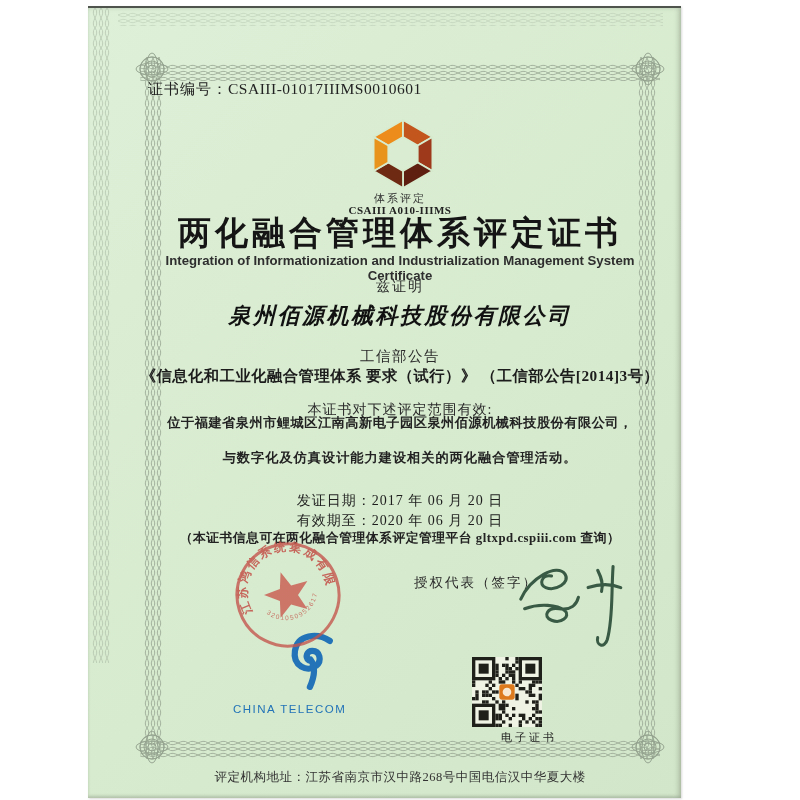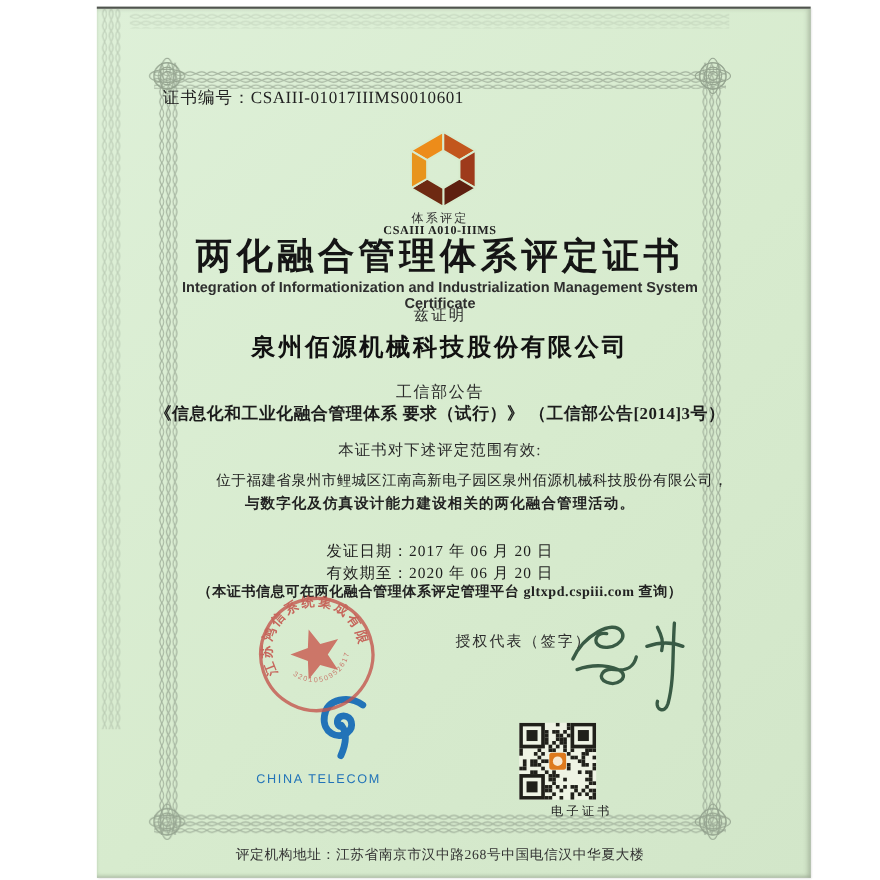--- a/index.html
+++ b/index.html
@@ -2,40 +2,40 @@
 <html><head>
 <meta charset="utf-8">
 <style>
   html,body{margin:0;padding:0;}
   body{
     width:800px;height:800px;background:#ffffff;position:relative;
     font-family:"Liberation Serif","DejaVu Serif",serif;color:#2b2b2b;
     overflow:hidden;
   }
   .paper{
-    position:absolute;left:88px;top:6px;width:649px;height:790px;
+    position:absolute;left:88px;top:6px;width:593px;height:790px;
     background:linear-gradient(135deg,#def0d8 0%,#d7ebce 55%,#d2e6c9 100%);
     border-top:2px solid #4f544d;
     box-shadow:inset -3px 0 4px rgba(90,100,85,.25), inset 0 -2px 3px rgba(90,100,85,.2), 1px 1px 2px rgba(0,0,0,.15);
   }
   .deco{position:absolute;left:0;top:0;pointer-events:none;}
   .content{position:absolute;left:50px;top:0;width:524px;text-align:center;}
   .abs{position:absolute;}
   .certno{position:absolute;left:60px;top:72px;font-size:15px;letter-spacing:1px;color:#222;}
   .certno .val{font-size:15.5px;letter-spacing:.5px;}
   .logo-cap1{position:absolute;top:183px;width:100%;font-size:11px;letter-spacing:2px;color:#333;}
   .logo-cap2{position:absolute;top:196px;width:100%;font-size:11px;font-weight:bold;color:#222;letter-spacing:.5px;}
   .title{position:absolute;top:203px;width:100%;font-size:33px;font-weight:bold;letter-spacing:4px;color:#151515;margin:0;}
   .subtitle{position:absolute;top:245px;width:100%;font-size:13.2px;font-weight:bold;color:#2e2e2e;font-family:"Liberation Sans","DejaVu Sans",sans-serif;text-align:center;}
   .intro{position:absolute;top:270px;width:100%;font-size:14px;letter-spacing:2px;color:#2b2b2b;}
-  .company{position:absolute;top:293px;width:100%;font-size:22px;font-weight:bold;letter-spacing:2.5px;color:#111;}
+  .company{position:absolute;top:293px;width:100%;font-size:22px;font-weight:bold;letter-spacing:2.5px;color:#111;font-style:italic;}
   .conform{position:absolute;top:339px;width:100%;font-size:14.5px;letter-spacing:1.5px;}
   .standard{position:absolute;top:358px;width:100%;font-size:15.3px;font-weight:bold;letter-spacing:.5px;color:#1c1c1c;}
   .scope-intro{position:absolute;top:393px;width:100%;font-size:14px;letter-spacing:1px;}
-  .scope1{position:absolute;top:420px;width:100%;font-size:13.2px;font-weight:400;letter-spacing:.5px;color:#222;text-align:right;}
+  .scope1{position:absolute;top:406px;width:100%;font-size:13.2px;font-weight:700;letter-spacing:.5px;color:#222;}
   .scope2{position:absolute;top:441px;width:100%;font-size:13.2px;font-weight:600;letter-spacing:1px;color:#222;}
   .dateline1{position:absolute;top:484px;width:100%;font-size:14px;letter-spacing:1px;color:#1e1e1e;}
   .dateline2{position:absolute;top:504px;width:100%;font-size:14px;letter-spacing:1px;color:#1e1e1e;}
   .query{position:absolute;top:522px;width:100%;font-size:12.8px;font-weight:bold;letter-spacing:.5px;color:#222;}
   .issuer{position:absolute;left:125px;top:557px;font-size:14.5px;font-weight:bold;color:#3a3a3a;letter-spacing:1px;line-height:20px;text-align:left;z-index:3;}
   .sig-label{position:absolute;left:326px;top:566px;font-size:13.5px;letter-spacing:2px;color:#2b2b2b;}
   .seal{position:absolute;left:144px;top:531px;z-index:2;opacity:.88;}
   .signature{position:absolute;left:427px;top:539px;z-index:2;}
   .telecom{position:absolute;left:197px;top:622px;}
   .telecom-cap{position:absolute;left:145px;top:695px;width:160px;text-align:left;font-size:11.5px;font-weight:normal;letter-spacing:1.5px;color:#2273b8;font-family:"Liberation Sans","DejaVu Sans",sans-serif;}

